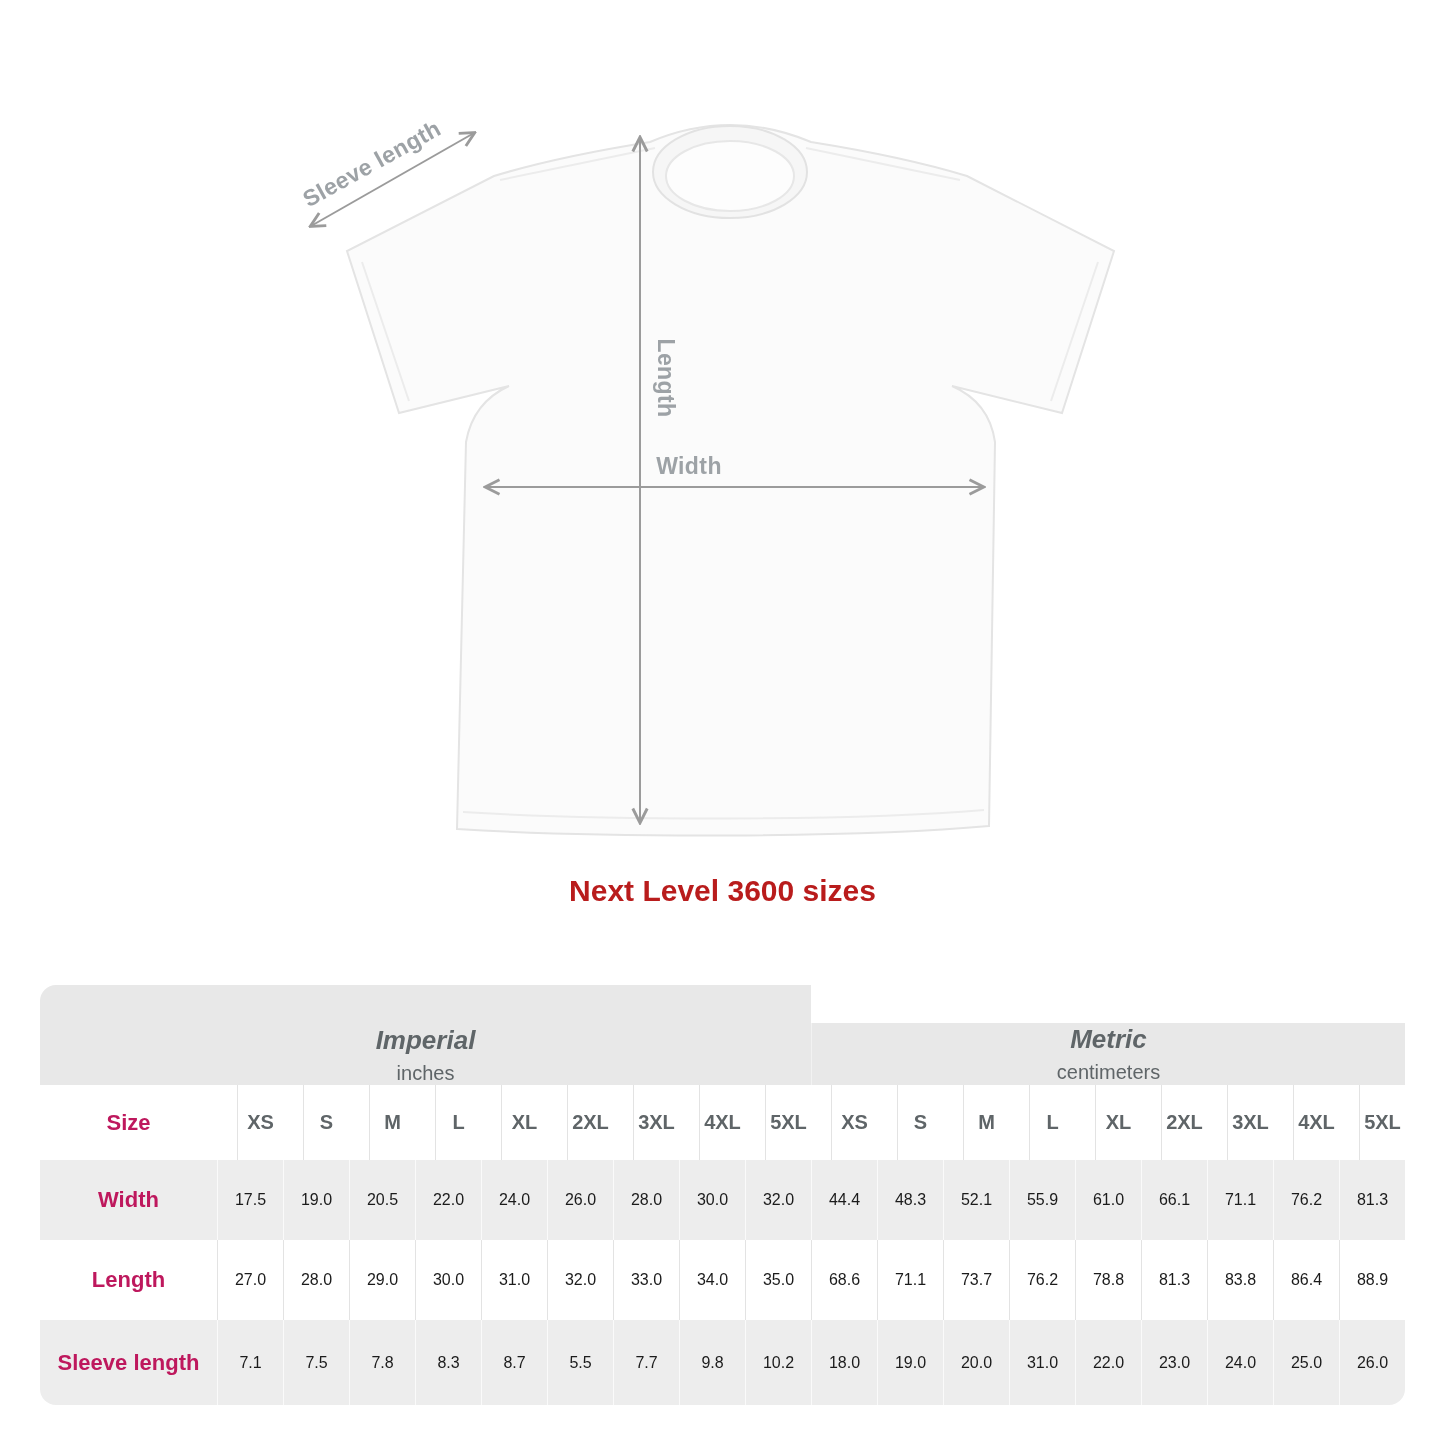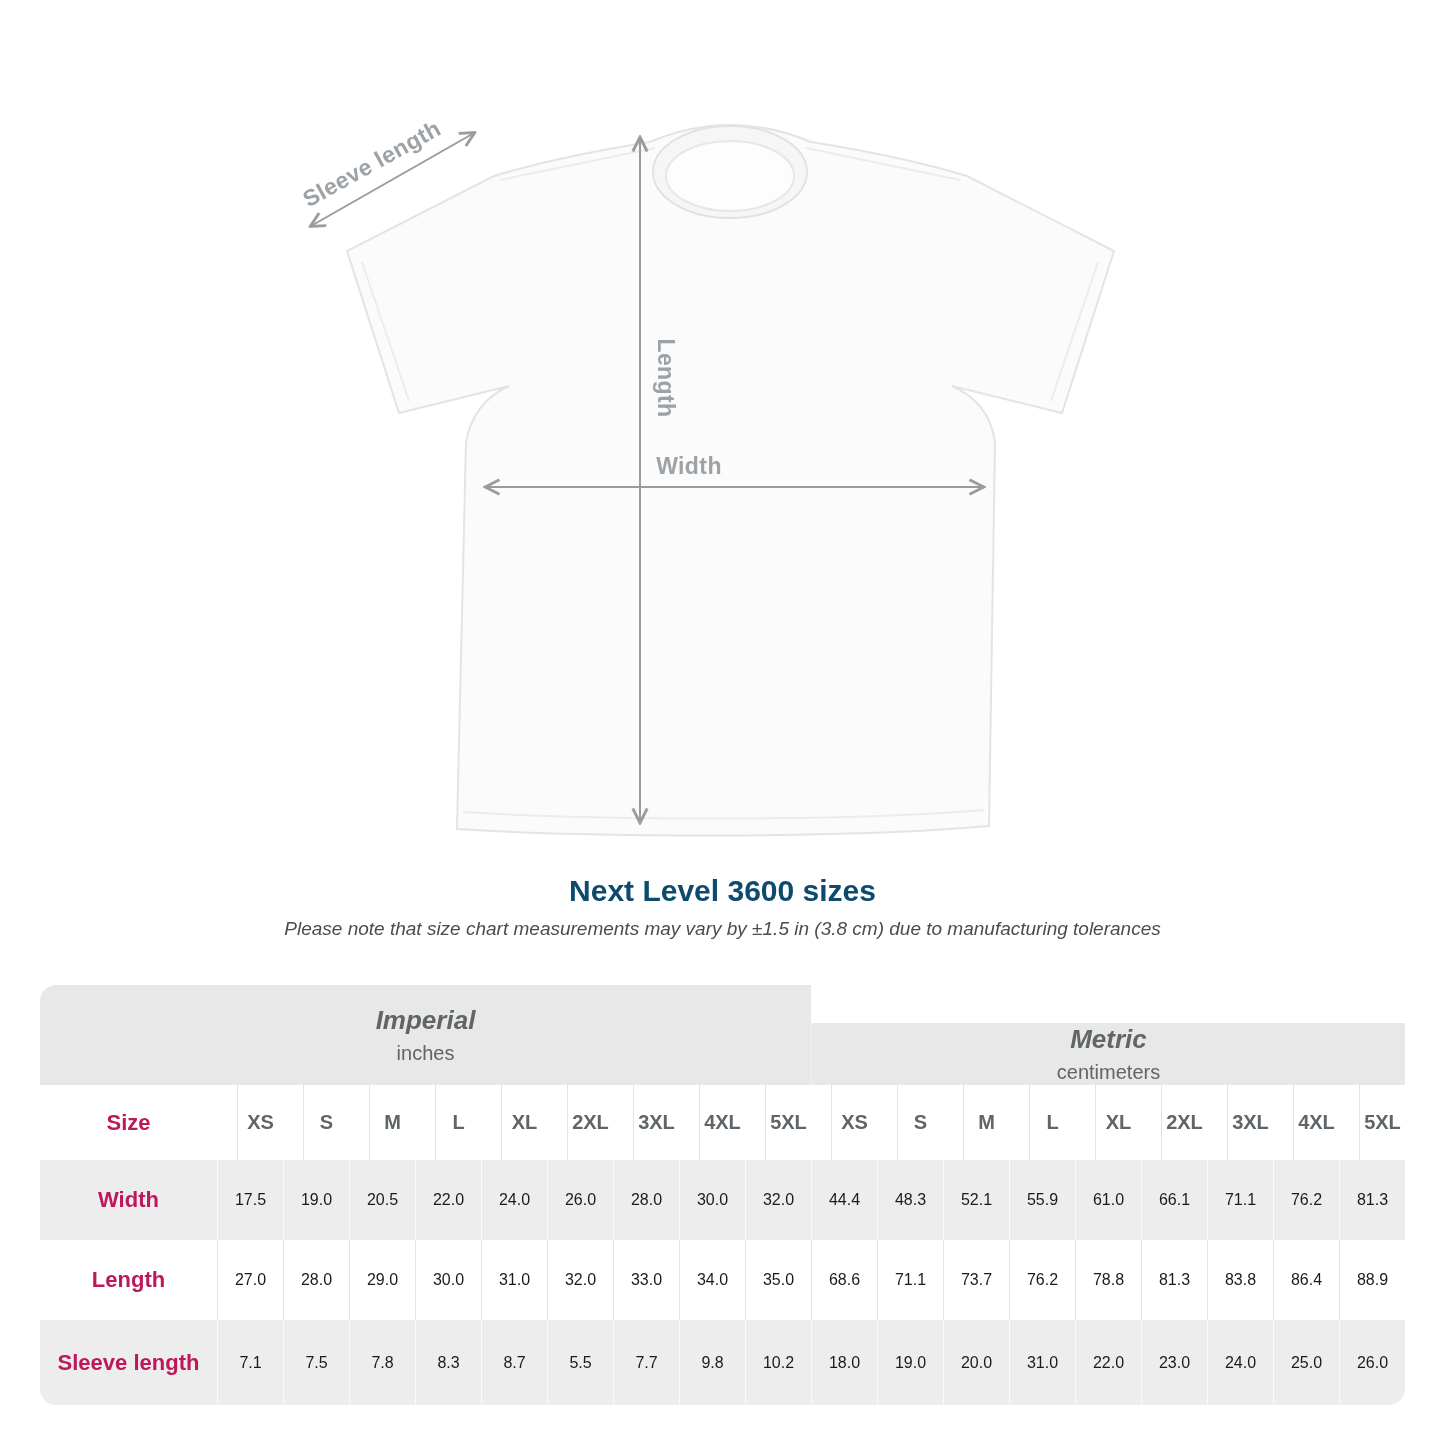--- a/index.html
+++ b/index.html
@@ -17,38 +17,38 @@
     position: absolute; font-weight: bold; color: #9da2a6;
     font-size: 23px; letter-spacing: 0.4px; white-space: nowrap;
   }
   #sleeve-label { left: 372px; top: 164px; transform: translate(-50%,-50%) rotate(-29deg); }
   #length-label { left: 665px; top: 378px; transform: translate(-50%,-50%) rotate(90deg); }
   #width-label  { left: 689px; top: 466px; transform: translate(-50%,-50%); }
 
   
   #title {
     position: absolute; top: 874px; left: 0; width: 100%;
-    text-align: center; font-size: 30px; font-weight: bold; color: #0c4a6e;
+    text-align: center; font-size: 30px; font-weight: bold; color: #b91c1c;
   }
   #subtitle {
     position: absolute; top: 918px; left: 0; width: 100%;
     text-align: center; font-style: italic; font-size: 19px; color: #4c4c4c;
   }
 
   
   #size-table {
     position: absolute; left: 40px; top: 985px; width: 1365px;
     display: grid;
     grid-template-columns: 177px repeat(18, 1fr);
     grid-template-rows: 100px 75px 80px 80px 85px;
     border-radius: 16px; overflow: hidden;
   }
   .cell { display: flex; align-items: center; justify-content: center; }
   .band { grid-row: 1; background: #e8e8e8; flex-direction: column; gap: 6px; }
-  .band-left  { grid-column: 1 / span 10; }
+  .band-left  { grid-column: 1 / span 10; justify-content: flex-end; }
   .band-right { grid-column: 11 / span 9; border-left: 1px solid #f2f2f2; margin-top: 38px; }
   .band-label { font-size: 26px; font-weight: bold; font-style: italic; color: #5f6568; }
   .band-sub   { font-size: 20px; color: #5f6568; }
   .r-white { background: #ffffff; }
   .r-gray  { background: #ededed; }
   .rowlabel { font-weight: bold; color: #be185d; font-size: 22px; }
   .sizehead { font-weight: bold; color: #5f6568; font-size: 20px; margin-left: 20px; }
   .val      { color: #1b1b1b; font-size: 16px; }
   .v-white { border-left: 1px solid #e3e3e3; }
   .v-gray  { border-left: 1px solid #fafafa; }
@@ -93,21 +93,20 @@
       <line x1="640" y1="138" x2="640" y2="822" stroke="#9b9b9b" stroke-width="2" marker-start="url(#ah)" marker-end="url(#ah)"></line>
       <line x1="486" y1="487" x2="983" y2="487" stroke="#9b9b9b" stroke-width="2" marker-start="url(#ah)" marker-end="url(#ah)"></line>
     </svg>
 
     <div id="sleeve-label" class="measure-label">Sleeve length</div>
     <div id="length-label" class="measure-label">Length</div>
     <div id="width-label" class="measure-label">Width</div>
   </div>
 
   <h1 id="title">Next Level 3600 sizes</h1>
-  <p id="subtitle">Please note that size chart measurements may vary by ±1.5 in (3.8 cm) due to manufacturing tolerances</p>
 
   <div id="size-table">
       <div class="cell band band-left">
         <div class="band-label">Imperial</div>
         <div class="band-sub">inches</div>
       </div>
       <div class="cell band band-right">
         <div class="band-label">Metric</div>
         <div class="band-sub">centimeters</div>
       </div>

